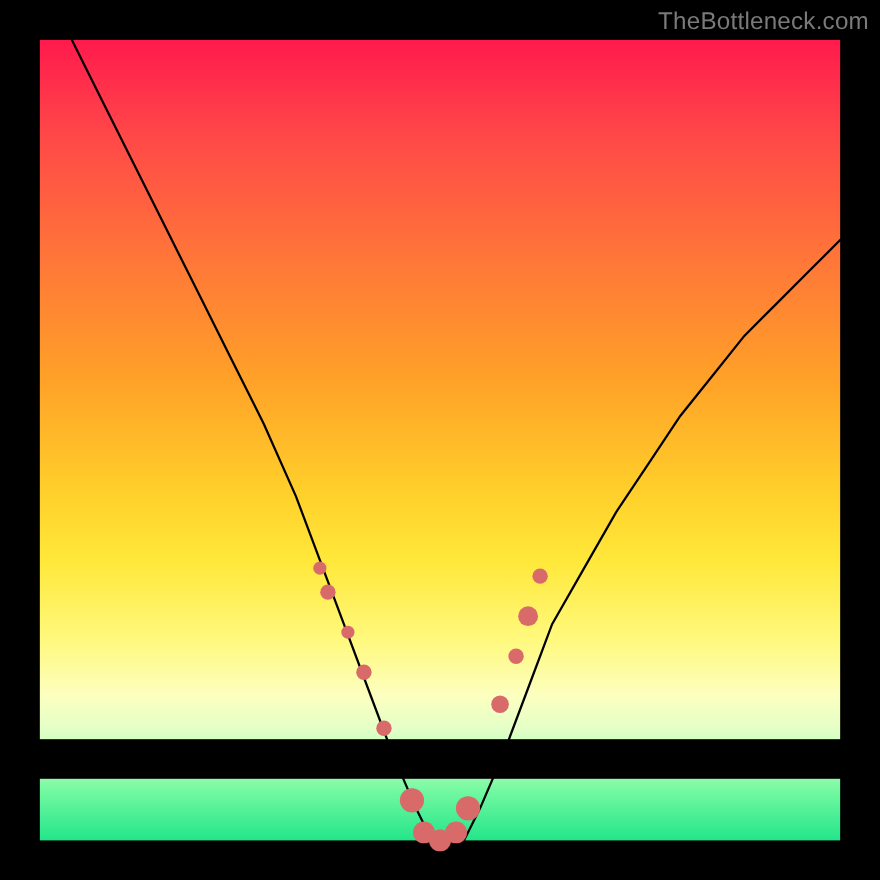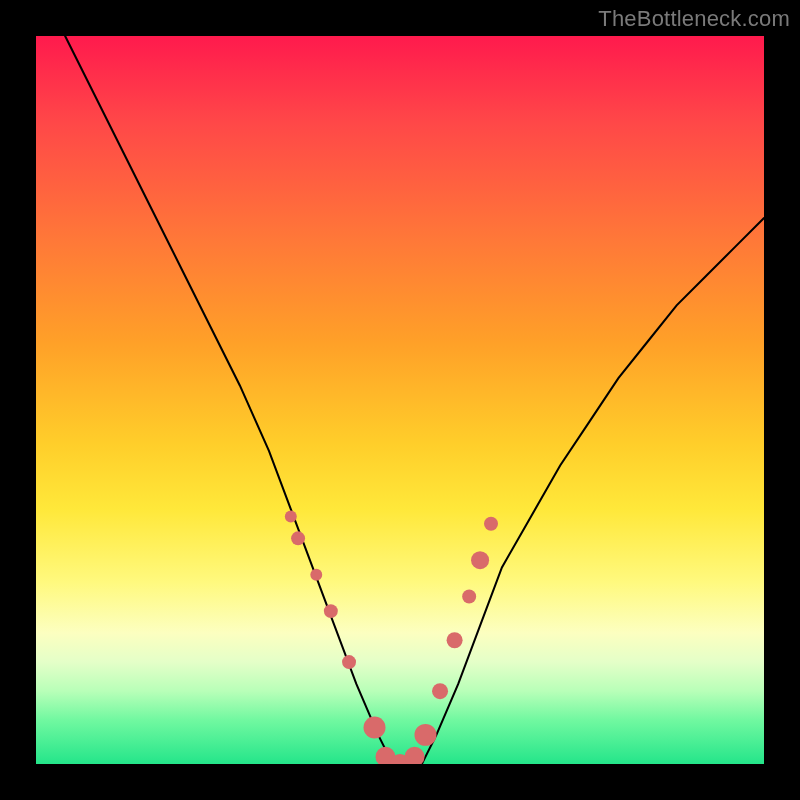--- a/index.html
+++ b/index.html
@@ -9,21 +9,21 @@
     height: 800px;
     overflow: hidden;
     background: #000;
     font-family: Arial, Helvetica, sans-serif;
   }
   .frame {
     position: absolute;
     top: 0;
     left: 0;
     width: 800px;
-    height: 800px;
+    height: 708px;
     box-sizing: border-box;
     text-align: center;
   }
   .plot-area {
     position: absolute;
     top: 36px;
     left: 36px;
     width: 728px;
     height: 728px;
     background: linear-gradient(to bottom,

